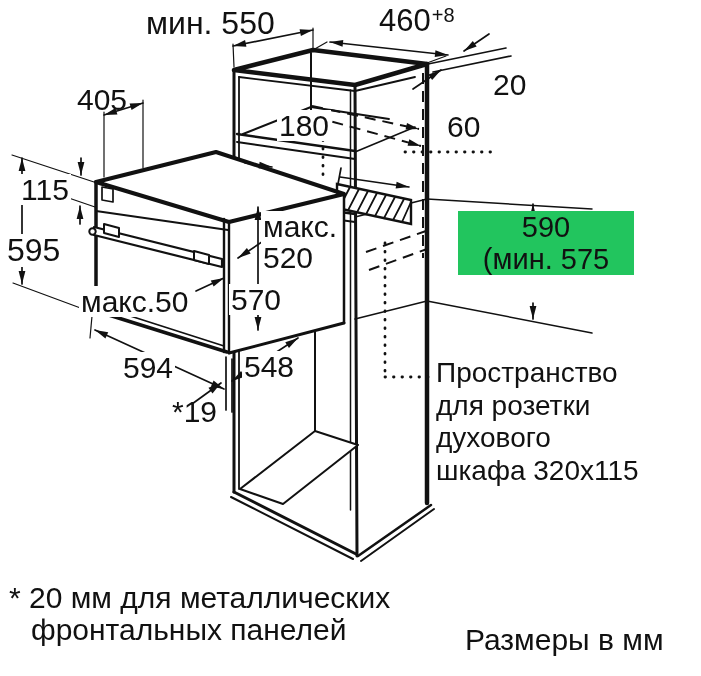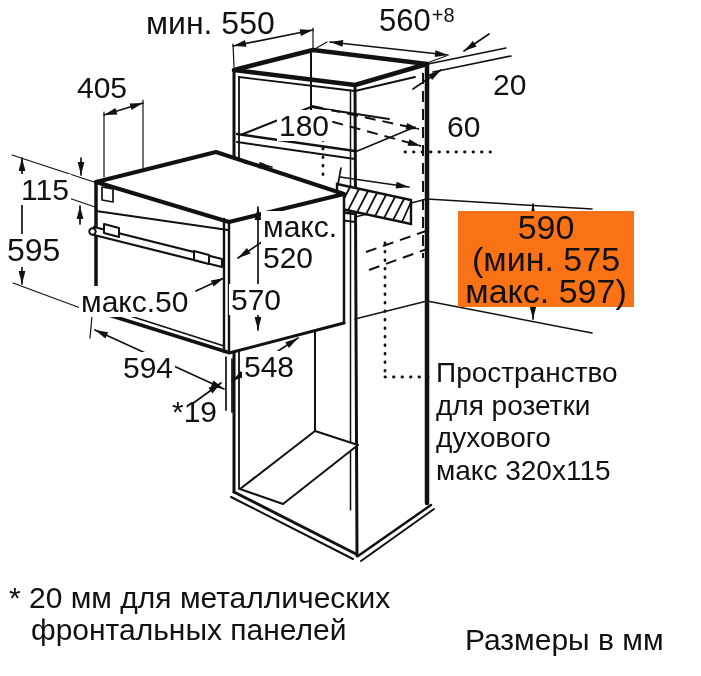--- a/index.html
+++ b/index.html
@@ -4,21 +4,21 @@
 <style>
   html,body{margin:0;padding:0;background:#fff;}
   #stage{position:relative;width:701px;height:676px;background:#fff;overflow:hidden;
          font-family:"Liberation Sans", sans-serif;color:#111;}
   #art{position:absolute;left:0;top:0;}
   .lbl{position:absolute;white-space:nowrap;color:#111;line-height:1.04;}
   .bg{background:#fff;padding:0 2px;}
   .fs30{font-size:30px;} .fs31{font-size:31px;} .fs32{font-size:32px;}
   .sup{font-size:20px;position:relative;top:-9px;left:1px;}
   .center{text-align:center;}
-  .blk590{width:176px;line-height:32px;font-size:34px;background:#f97316;}
+  .blk590{width:176px;line-height:32px;font-size:29px;background:#22c55e;}
   .socket{font-size:28px;line-height:32.5px;}
   .foot{font-size:30px;text-align:center;}
 </style>
 </head>
 <body>
 
 <div id="stage">
 
 <svg id="art" width="701" height="676" viewBox="0 0 701 676">
 
@@ -181,32 +181,32 @@
         <polygon points="409,187 395.6467533671111,188.5002680964556 396.6220710588796,181.77057602325317" fill="#111" stroke="none"></polygon>
         <polygon points="533,204 536.4,217 529.6,217" fill="#111" stroke="none"></polygon>
         <polygon points="533,319 529.6,306 536.4,306" fill="#111" stroke="none"></polygon>
         <polygon points="272,167 258.6420895416955,168.45815917784014 259.63862043710384,161.73157563383384" fill="#111" stroke="none"></polygon>
         <polygon points="293,226 279.56472599694774,225.7688886352686 281.39820949048357,219.22073330121216" fill="#111" stroke="none"></polygon>
         <polygon points="224,278 213.64066186121613,286.55827747425485 210.77710497732465,280.3906164935655" fill="#111" stroke="none"></polygon>
       </g>
 </svg>
 
 <div class="lbl fs32" style="left:146px;top:7px;">мин. 550</div>
-<div class="lbl fs31" style="left:379px;top:5px;"><span>560</span><span class="sup">+8</span></div>
+<div class="lbl fs31" style="left:379px;top:5px;"><span>460</span><span class="sup">+8</span></div>
 <div class="lbl fs30" style="left:493px;top:69px;">20</div>
-<div class="lbl fs30" style="left:77px;top:72px;">405</div>
+<div class="lbl fs30" style="left:77px;top:84px;">405</div>
 <div class="lbl fs30 bg" style="left:277px;top:110px;">180</div>
 <div class="lbl fs30" style="left:447px;top:111px;">60</div>
 <div class="lbl fs30 bg" style="left:19px;top:174px;">115</div>
 <div class="lbl fs32 bg" style="left:5px;top:234px;">595</div>
 <div class="lbl fs30 bg" style="left:261px;top:211px;"><span>макс.</span><br><span>520</span></div>
 <div class="lbl fs30 bg" style="left:229px;top:284px;">570</div>
 <div class="lbl fs30 bg" style="left:79px;top:286px;">макс.50</div>
-<div class="lbl blk590 center" style="left:458px;top:211px;"><span>590</span><br><span>(мин. 575</span><br><span>макс. 597)</span></div>
+<div class="lbl blk590 center" style="left:458px;top:211px;"><span>590</span><br><span>(мин. 575</span><br></div>
 <div class="lbl fs30 bg" style="left:121px;top:352px;">594</div>
 <div class="lbl fs30 bg" style="left:242px;top:351px;">548</div>
 <div class="lbl fs30" style="left:172px;top:396px;">*19</div>
-<div class="lbl socket" style="left:436px;top:357px;"><span>Пространство</span><br><span>для розетки</span><br><span>духового</span><br><span>макс 320x115</span></div>
+<div class="lbl socket" style="left:436px;top:357px;"><span>Пространство</span><br><span>для розетки</span><br><span>духового</span><br><span>шкафа 320x115</span></div>
 <div class="lbl foot" style="left:9px;top:582px;">* 20 мм для металлических</div>
 <div class="lbl foot" style="left:31px;top:614px;">фронтальных панелей</div>
 <div class="lbl foot" style="left:465px;top:624px;">Размеры в мм</div>
 
 </div>
 
 </body></html>

